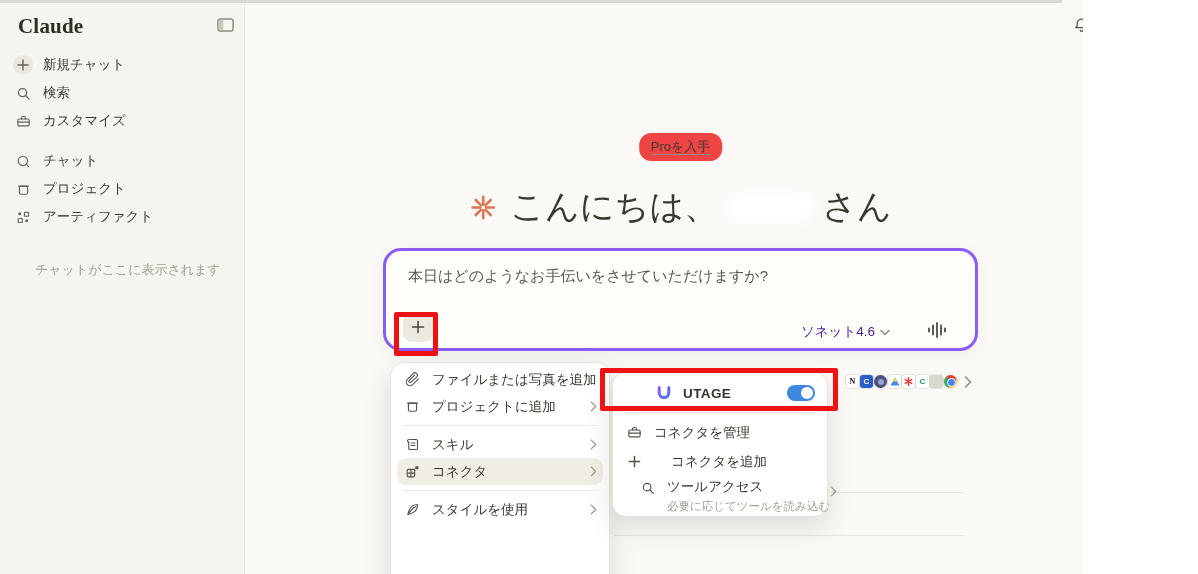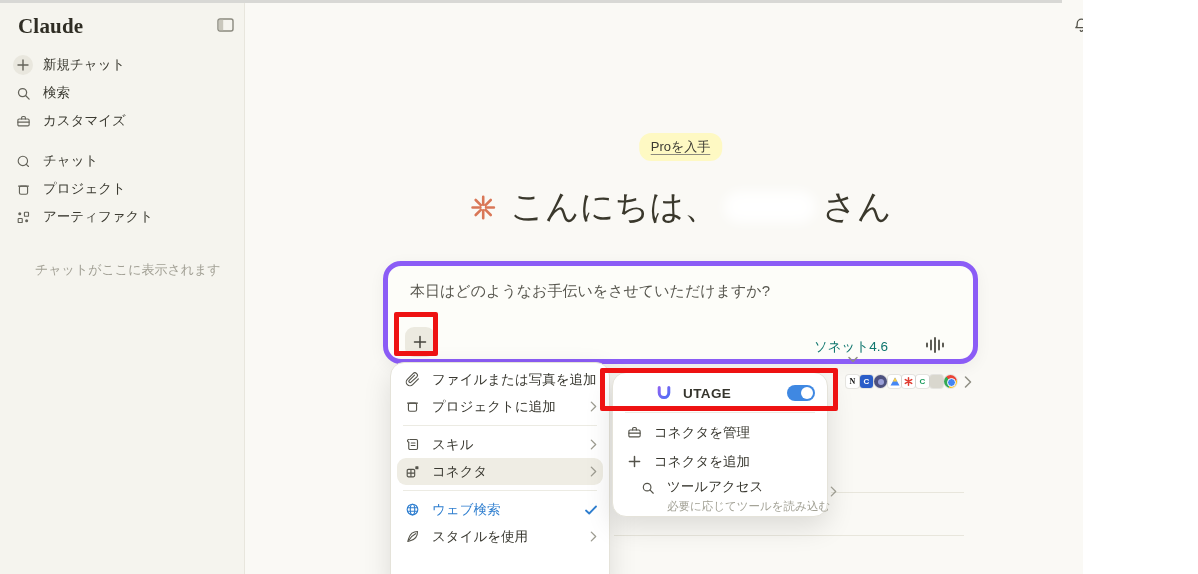--- a/index.html
+++ b/index.html
@@ -21,39 +21,39 @@
     font-size:13.5px; color:#3b3a31; cursor:pointer; }
   .nav-item .nic { width:20px; height:20px; display:flex; align-items:center; justify-content:center;
     color:#64635a; margin-right:10px; }
   .nav-item.first .nic { background:#e9e7de; border-radius:50%; }
   .nav-gap { height:12px; }
   .empty-note { position:absolute; left:35px; top:258px; font-size:13px; color:#a2a095; }
 
   
   .column { position:absolute; left:383px; top:0; width:595px; }
   .pro-badge { position:absolute; top:133px; left:50%; transform:translateX(-50%);
-    background:#fef9c3; border-radius:12px; padding:5px 12px; font-size:13px; color:#3b3a33;
+    background:#ef4444; border-radius:12px; padding:5px 12px; font-size:13px; color:#3b3a33;
     text-decoration:underline; text-underline-offset:3px; text-decoration-color:#8d8b7f; cursor:pointer; }
   .greeting { position:absolute; top:184px; left:50%; transform:translateX(-50%);
     display:flex; align-items:center; white-space:nowrap;
     font-family:"Liberation Serif","DejaVu Serif",serif; font-size:34px; color:#3a382c; }
   .greeting .star { margin-right:14px; display:flex; }
   .name-blur { display:inline-block; width:92px; height:32px; margin:0 6px;
     background:rgba(255,255,255,.92); border-radius:16px; filter:blur(6px); }
 
   
-  .composer { position:absolute; left:383px; top:261px; width:595px; height:103px;
-    background:#fdfdf9; border:5px solid #8b5cf6; border-radius:18px;
+  .composer { position:absolute; left:383px; top:248px; width:595px; height:103px;
+    background:#fdfdf9; border:3px solid #8b5cf6; border-radius:18px;
     box-shadow:0 4px 16px rgba(0,0,0,.05); z-index:2;padding-left:8px; }
   .composer .ph { position:absolute; left:22px; top:16px; font-size:15px; color:#57564e; }
   .plus-btn { position:absolute; left:17px; top:61px; width:30px; height:30px;
     background:#eceae0; border-radius:9px; display:flex; align-items:center; justify-content:center;
     color:#45443c; cursor:pointer; }
   .model-sel { position:absolute; right:85px; top:72px; display:flex; align-items:center;
-    font-size:13.5px; color:#0f766e; cursor:pointer;flex-direction:column; }
+    font-size:13.5px; color:#4c1d95; cursor:pointer; }
   .model-sel .chev { margin-left:5px; color:#8f8e83; display:flex; }
   .voice-btn { position:absolute; right:28px; top:70px; color:#4b4a42; cursor:pointer; }
 
   
   .icon-strip { position:absolute; left:846px; top:375px; display:flex; align-items:center; z-index:2; }
   .fav { width:13px; height:13px; border-radius:3px; margin-right:1px; display:flex;
     align-items:center; justify-content:center; font-size:8px; font-weight:bold; background:#fff;
     box-shadow:0 0 0 1px rgba(0,0,0,.08); overflow:hidden; }
   .fav.notion { color:#111; font-family:"Liberation Serif",serif; }
   .fav.cblue { background:#2a5dc8; color:#fff; }
@@ -296,35 +296,20 @@
           </svg>
       </span>
       <span class="mlbl">コネクタ</span>
       <span class="mright">
         <svg width="7" height="11" viewBox="0 0 8 12" fill="none" stroke="currentColor" stroke-width="1.5">
             <path d="M1.5 1 6.5 6 1.5 11" stroke-linecap="round" stroke-linejoin="round"></path>
           </svg>
       </span>
     </div>
     <div class="mdivider"></div>
-    <div class="mrow blue">
-      <span class="mic">
-        <svg width="15" height="15" viewBox="0 0 24 24" fill="none" stroke="currentColor" stroke-width="1.8">
-            <circle cx="12" cy="12" r="8.5"></circle>
-            <ellipse cx="12" cy="12" rx="3.6" ry="8.5"></ellipse>
-            <path d="M4 9.2h16M4 14.8h16"></path>
-          </svg>
-      </span>
-      <span class="mlbl">ウェブ検索</span>
-      <span class="mright" style="color:#2e7ecf;">
-        <svg width="12" height="10" viewBox="0 0 12 10" fill="none" stroke="currentColor" stroke-width="1.8">
-            <path d="M1 5.5 4.2 8.5 11 1.5" stroke-linecap="round" stroke-linejoin="round"></path>
-          </svg>
-      </span>
-    </div>
     <div class="mrow">
       <span class="mic">
         <svg width="15" height="15" viewBox="0 0 24 24" fill="none" stroke="currentColor" stroke-width="1.8">
             <path d="M20 4c-7 0-12 4.5-14 11l-1.5 5 5-1.5C16 16.5 20 11 20 4z" stroke-linejoin="round"></path>
             <path d="M6.5 17.5C10 12 14 9 17 7.5" stroke-linecap="round"></path>
           </svg>
       </span>
       <span class="mlbl">スタイルを使用</span>
       <span class="mright">
         <svg width="7" height="11" viewBox="0 0 8 12" fill="none" stroke="currentColor" stroke-width="1.5">
@@ -355,21 +340,21 @@
     <div class="mdivider"></div>
     <div class="mrow" style="height:29px;">
       <span class="mic">
         <svg width="15" height="15" viewBox="0 0 24 24" fill="none" stroke="currentColor" stroke-width="1.8">
             <rect x="3" y="8" width="18" height="11" rx="2"></rect>
             <path d="M9 8V6a2 2 0 0 1 2-2h2a2 2 0 0 1 2 2v2M3 13h18" stroke-linecap="round"></path>
           </svg>
       </span>
       <span class="mlbl">コネクタを管理</span>
     </div>
-    <div class="mrow" style="height:29px;">
+    <div class="mrow" style="height:29px;gap:17px;">
       <span class="mic">
         <svg width="13" height="13" viewBox="0 0 14 14">
             <path d="M7 1.5v11M1.5 7h11" stroke="currentColor" stroke-width="1.6" stroke-linecap="round"></path>
           </svg>
       </span>
       <span class="mlbl">コネクタを追加</span>
     </div>
     <div class="two-line">
       <span class="mic">
         <svg width="14" height="14" viewBox="0 0 24 24" fill="none" stroke="currentColor" stroke-width="2">

